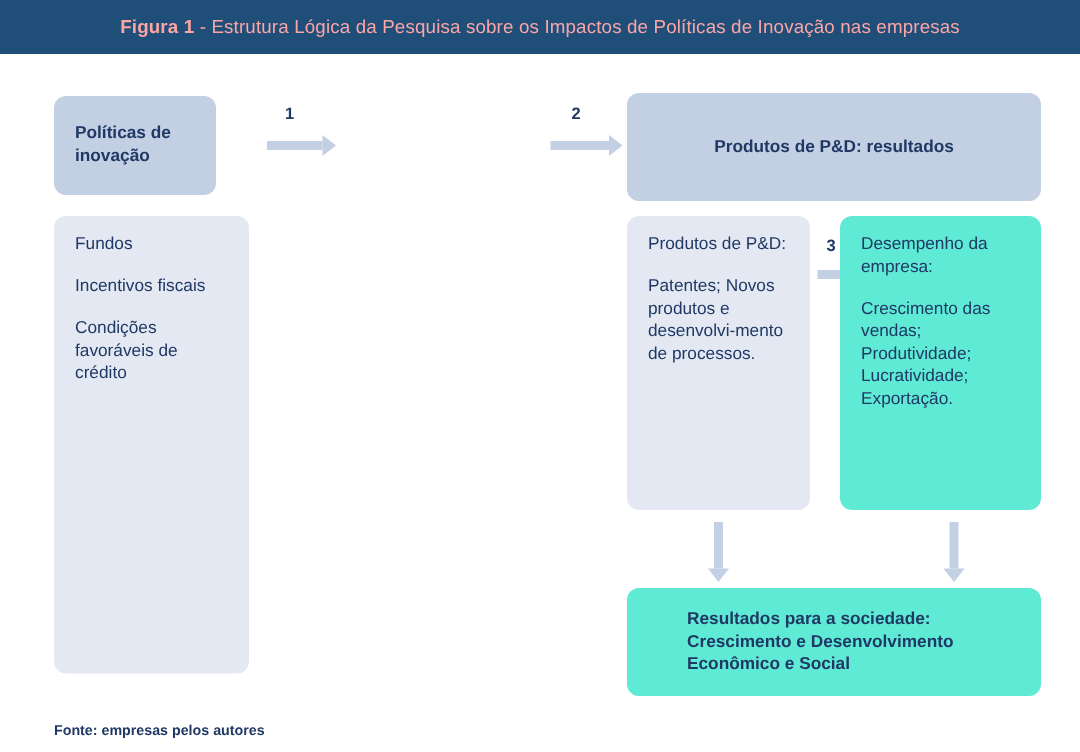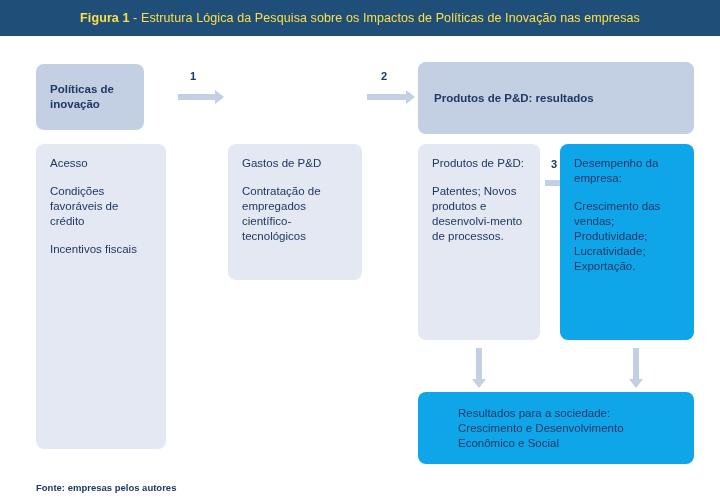--- a/index.html
+++ b/index.html
@@ -24,21 +24,21 @@
     left: 0;
     top: 0;
     width: 720px;
     height: 36px;
     background: #1f4e79;
     display: flex;
     align-items: center;
     justify-content: center;
   }
   .header-text {
-    color: #fde047;
+    color: #fca5a5;
     font-size: 12.5px;
     letter-spacing: 0.1px;
     white-space: nowrap;
   }
   .header-text b {
     font-weight: bold;
   }
   
   .box {
     position: absolute;
@@ -47,21 +47,21 @@
   }
   .box-dark {
     background: #c3cfe2;
     color: #1f3864;
   }
   .box-light {
     background: #e3e8f2;
     color: #1f3864;
   }
   .box-mid {
-    background: #0ea5e9;
+    background: #5eead4;
     color: #1f3864;
   }
   .box-title {
     font-weight: bold;
     font-size: 11.5px;
     line-height: 15px;
   }
   .box-body {
     font-size: 11.5px;
     line-height: 15px;
@@ -166,34 +166,30 @@
     <div class="head"></div>
   </div>
 
 
   <div class="arrow-label" style="left:381px; top:70px;">2</div>
   <div class="h-arrow" style="left:367px; top:90px; width:48px;">
     <div class="shaft"></div>
     <div class="head"></div>
   </div>
 
-  <div class="box box-dark vcenter center" style="left:418px; top:62px; width:276px; height:72px; padding:0 16px; ">
+  <div class="box box-dark vcenter center" style="left:418px; top:62px; width:276px; height:72px; padding:0 16px; justify-content:center;">
     <div class="box-title">Produtos de P&amp;D: resultados</div>
   </div>
 
   <div class="box box-light pad" style="left:36px; top:144px; width:130px; height:305px;">
-    <p class="para box-body">Acesso</p>
+    <p class="para box-body">Fundos</p>
+    <p class="para box-body">Incentivos fiscais</p>
     <p class="para box-body">Condições favoráveis de crédito</p>
-    <p class="para box-body">Incentivos fiscais</p>
-  </div>
-
-  <div class="box box-light pad" style="left:228px; top:144px; width:134px; height:136px;">
-    <p class="para box-body">Gastos de P&amp;D</p>
-    <p class="para box-body">Contratação de empregados científico-tecnológicos</p>
-  </div>
+  </div>
+
 
   <div class="box box-light pad" style="left:418px; top:144px; width:122px; height:196px;">
     <p class="para box-body">Produtos de P&amp;D:</p>
     <p class="para box-body">Patentes; Novos produtos e desenvolvi-mento de processos.</p>
   </div>
 
   <div class="arrow-label" style="left:551px; top:158px;">3</div>
   <div class="h-arrow" style="left:545px; top:176px; width:27px;">
     <div class="shaft"></div>
     <div class="head"></div>
@@ -207,20 +203,20 @@
   <div class="v-arrow" style="left:472px; top:348px; height:40px;">
     <div class="shaft"></div>
     <div class="head"></div>
   </div>
   <div class="v-arrow" style="left:629px; top:348px; height:40px;">
     <div class="shaft"></div>
     <div class="head"></div>
   </div>
 
   <div class="box box-mid" style="left:418px; top:392px; width:276px; height:72px;">
-    <div class="vcenter-col" style="padding:0 40px;">
+    <div class="vcenter-col" style="padding:0 40px;font-weight:bold;">
       <div class="box-body">Resultados para a sociedade: Crescimento e Desenvolvimento Econômico e Social</div>
     </div>
   </div>
 
   <div class="source">Fonte: empresas pelos autores</div>
 
 </div>
 
 </body></html>

